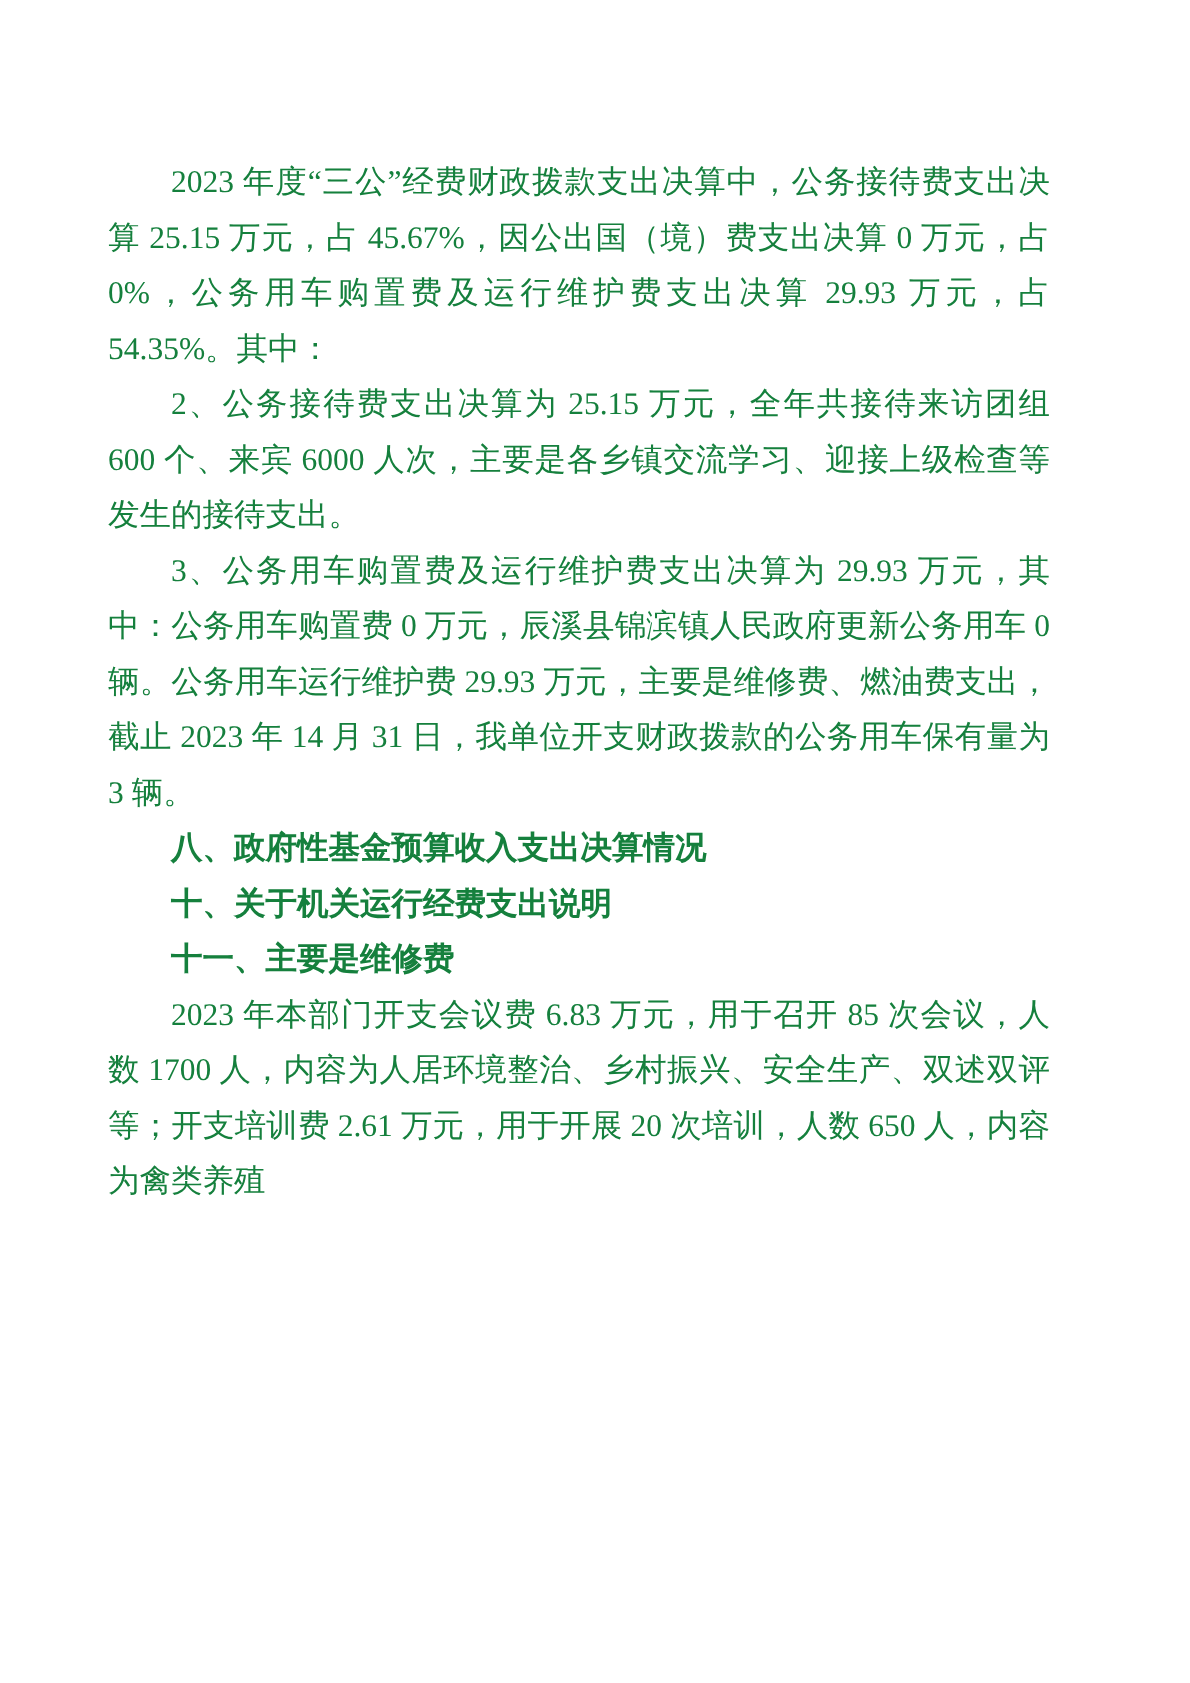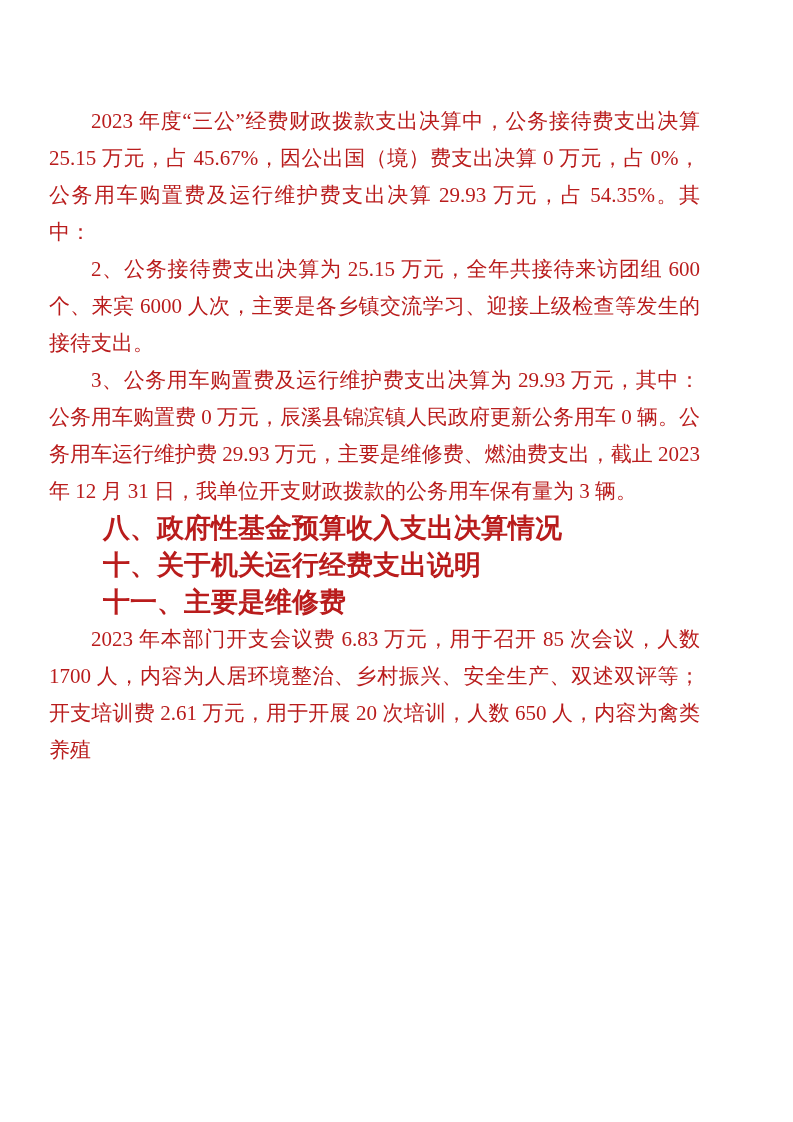--- a/index.html
+++ b/index.html
@@ -7,47 +7,47 @@
     padding: 0;
     background: #ffffff;
   }
   .page {
     position: relative;
     width: 793px;
     height: 1122px;
     margin: 0 auto;
     background: #ffffff;
     box-sizing: border-box;
-    padding: 103px 93px 0 49px;
+    padding: 103px 93px 0 72px;
     overflow: hidden;
-    color: #b91c1c;
+    color: #15803d;
     font-family: "Liberation Serif", "DejaVu Serif", serif;
     font-size: 21px;
     line-height: 37px;
   }
   .para {
     margin: 0;
     text-indent: 2em;
     text-align: justify;
     font-weight: normal;
   }
   .heading {
     margin: 0;
     text-indent: 2em;
     text-align: left;
     font-family: "Liberation Sans", "DejaVu Sans", sans-serif;
     font-weight: bold;
-    font-size: 27px;
+    font-size: 21px;
     line-height: 37px;
   }
 </style>
 </head>
 <body>
 
 <div class="page">
   <p class="para">2023 年度“三公”经费财政拨款支出决算中，公务接待费支出决算 25.15 万元，占 45.67%，因公出国（境）费支出决算 0 万元，占 0%，公务用车购置费及运行维护费支出决算 29.93 万元，占 54.35%。其中：</p>
   <p class="para">2、公务接待费支出决算为 25.15 万元，全年共接待来访团组 600 个、来宾 6000 人次，主要是各乡镇交流学习、迎接上级检查等发生的接待支出。</p>
-  <p class="para">3、公务用车购置费及运行维护费支出决算为 29.93 万元，其中：公务用车购置费 0 万元，辰溪县锦滨镇人民政府更新公务用车 0 辆。公务用车运行维护费 29.93 万元，主要是维修费、燃油费支出，截止 2023 年 12 月 31 日，我单位开支财政拨款的公务用车保有量为 3 辆。</p>
+  <p class="para">3、公务用车购置费及运行维护费支出决算为 29.93 万元，其中：公务用车购置费 0 万元，辰溪县锦滨镇人民政府更新公务用车 0 辆。公务用车运行维护费 29.93 万元，主要是维修费、燃油费支出，截止 2023 年 14 月 31 日，我单位开支财政拨款的公务用车保有量为 3 辆。</p>
   <h3 class="heading">八、政府性基金预算收入支出决算情况</h3>
   <h3 class="heading">十、关于机关运行经费支出说明</h3>
   <h3 class="heading">十一、主要是维修费</h3>
   <p class="para">2023 年本部门开支会议费 6.83 万元，用于召开 85 次会议，人数 1700 人，内容为人居环境整治、乡村振兴、安全生产、双述双评等；开支培训费 2.61 万元，用于开展 20 次培训，人数 650 人，内容为禽类养殖</p>
 </div>
 
 </body></html>

